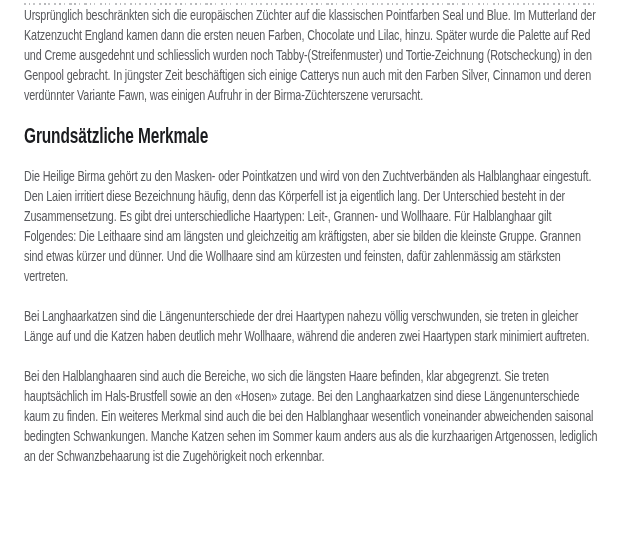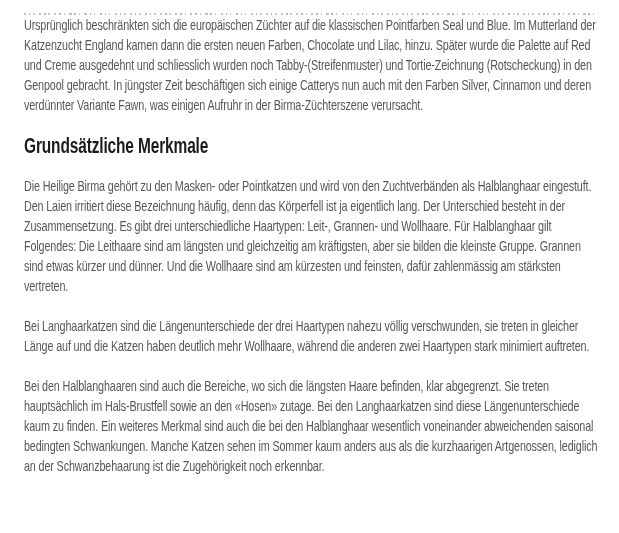--- a/index.html
+++ b/index.html
@@ -7,21 +7,21 @@
     padding: 0;
     background: #ffffff;
   }
   body {
     width: 619px;
     height: 533px;
     overflow: hidden;
     font-family: "Liberation Sans", "DejaVu Sans", sans-serif;
   }
   .page {
-    padding: 12px 0 0 24px;
+    padding: 2px 0 0 24px;
   }
   
   .scale {
     width: 800px;
     transform: scaleX(0.72);
     transform-origin: 0 0;
   }
   
   .cutoff {
     height: 2px;

